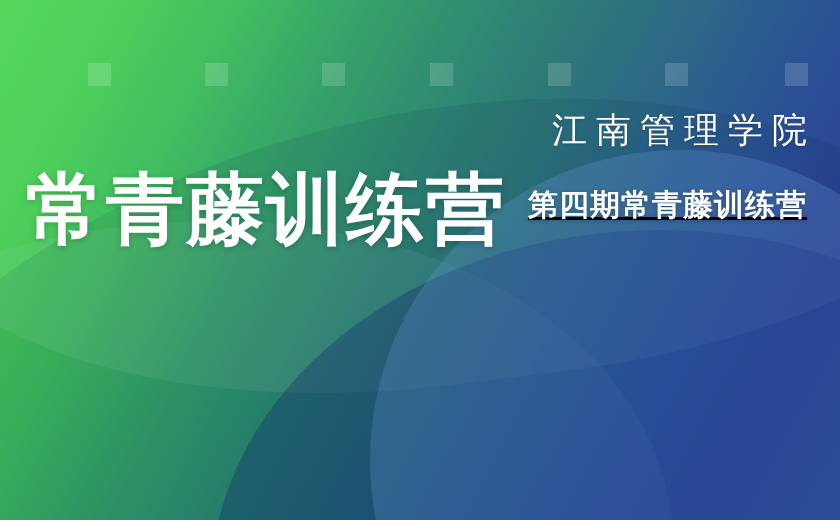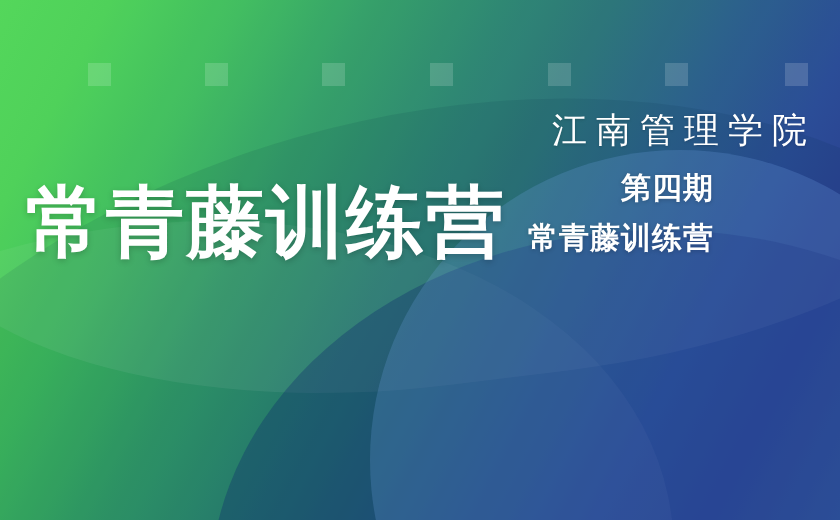--- a/index.html
+++ b/index.html
@@ -138,22 +138,23 @@
     letter-spacing: 2px;
     margin: 0;
     text-shadow: 0 2px 6px rgba(0, 0, 0, 0.20);
     white-space: nowrap;
   }
 
   #edition-block {
     margin-left: 22px;
     padding-bottom: 6px;
     display: flex;
-    flex-direction: column;
+    flex-direction: row;
     justify-content: flex-end;
+    text-decoration: underline;
   }
 
   .edition-line {
     color: #ffffff;
     font-size: 30px;
     line-height: 1.0;
     font-weight: 700;
     letter-spacing: 1px;
     white-space: nowrap;
     text-shadow: 0 1px 4px rgba(0, 0, 0, 0.22);

